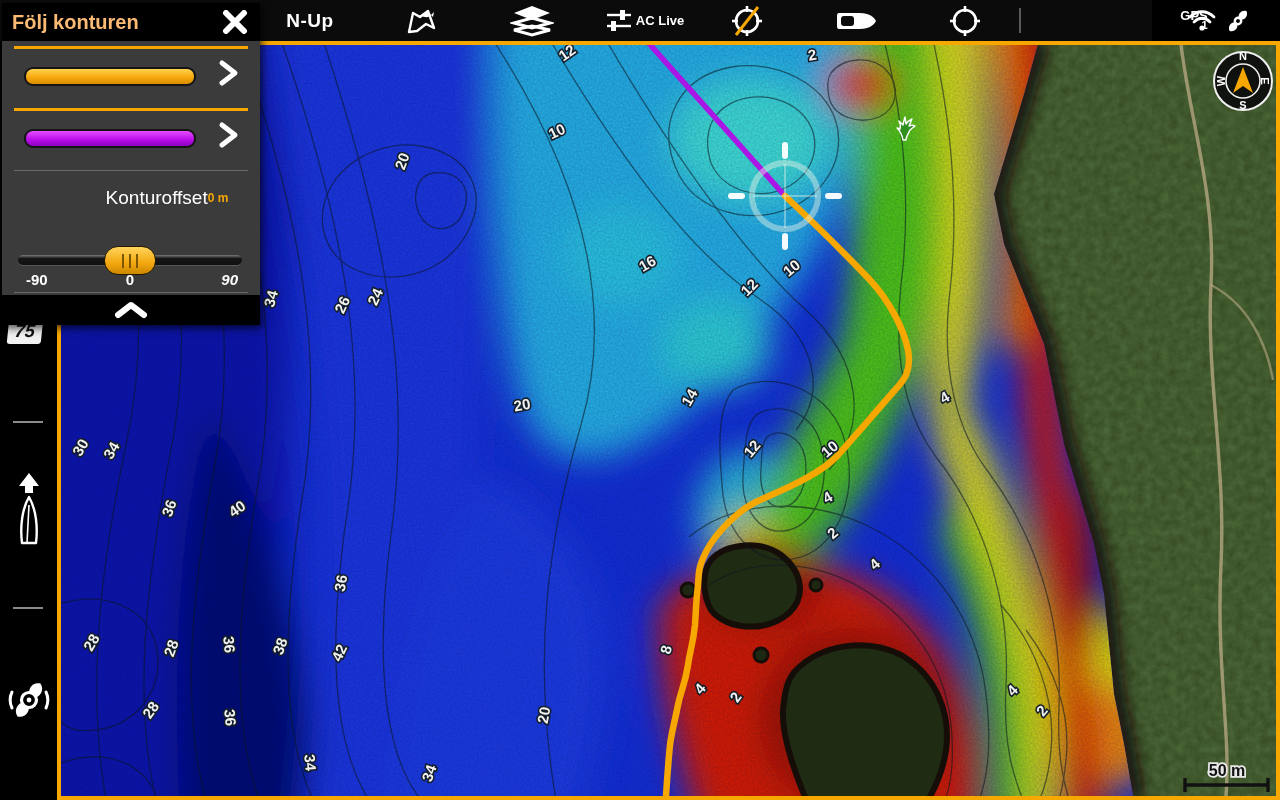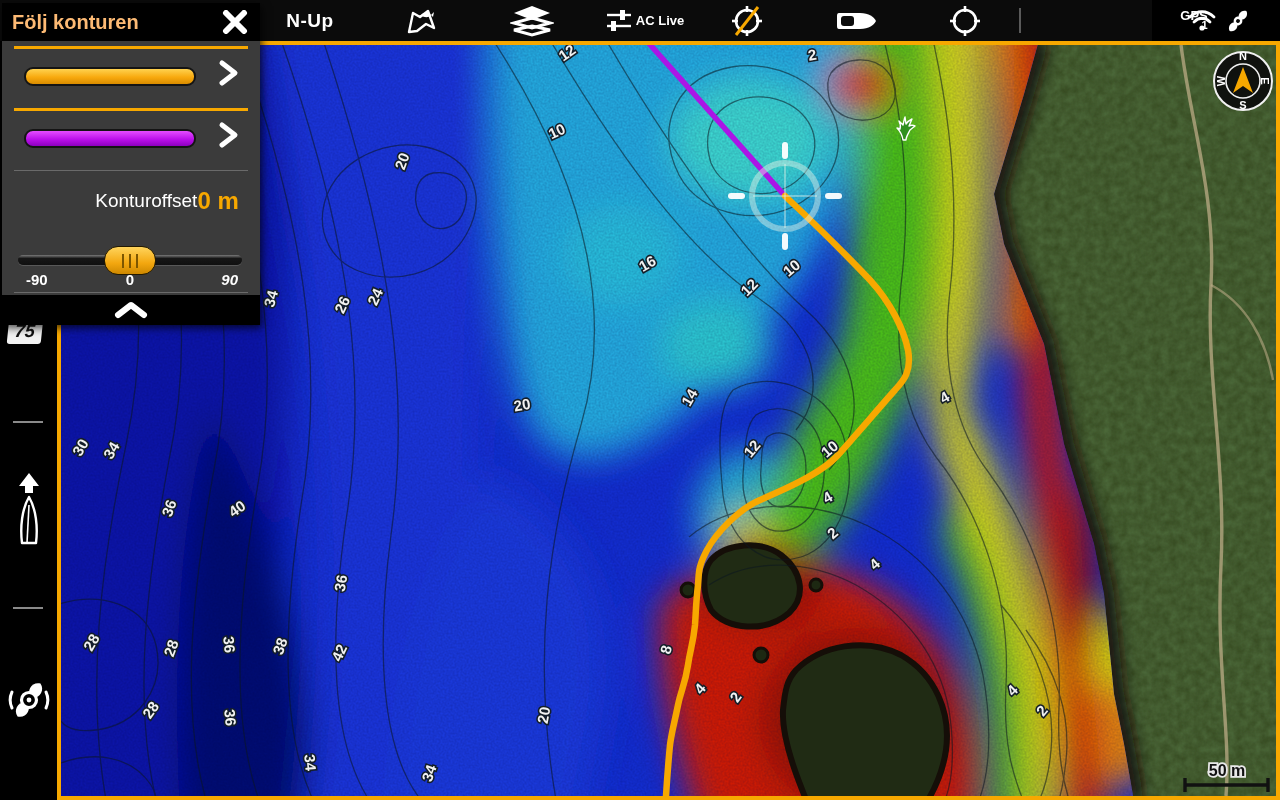--- a/index.html
+++ b/index.html
@@ -39,21 +39,21 @@
   .panel-title{color:#fdba74;font-weight:bold;font-size:20px;margin-left:10px;}
   .panel-close{position:absolute;right:8px;top:5px;width:34px;height:28px;display:flex;align-items:center;justify-content:center;cursor:pointer;}
   .contour-row{position:absolute;left:12px;width:234px;height:50px;border-top:3px solid #f7a800;cursor:pointer;}
   .pill{position:absolute;left:10px;top:18px;width:168px;height:15px;border:2px solid #141414;border-radius:9px;}
   .pill.orange{background:linear-gradient(#ffd24f 0%,#f8a90e 55%,#d98c00 100%);}
   .pill.purple{background:linear-gradient(#e44dff 0%,#bb10ea 55%,#8d00bf 100%);}
   .row-chevron{position:absolute;right:8px;top:10px;}
   .panel-hr{position:absolute;left:12px;width:234px;height:1px;background:#6a6a6a;}
   .offset-row{position:absolute;left:6px;top:184px;width:230px;display:flex;justify-content:center;align-items:center;margin-left:44px;}
   .offset-label{color:#fff;font-size:19px;}
-  .offset-value{color:#f7a800;font-weight:bold;font-size:24px;}
+  .offset-value{color:#f7a800;font-weight:bold;font-size:12px;}
   .slider{position:absolute;left:16px;top:252px;width:224px;height:10px;border-radius:5px;
     background:linear-gradient(#7a7a7a 0%,#161616 35%,#101010 100%);box-shadow:0 1px 0 rgba(255,255,255,.15);}
   .slider-handle{position:absolute;left:50%;top:-9px;transform:translateX(-50%);width:50px;height:27px;border-radius:14px;
     background:linear-gradient(#ffd45c 0%,#f3a70f 60%,#cd8800 100%);border:1px solid #241a00;
     display:flex;align-items:center;justify-content:center;gap:5px;cursor:pointer;}
   .slider-handle i{display:block;width:2px;height:14px;background:#7d5600;}
   .slider-tick{position:absolute;left:50%;top:12px;width:2px;height:6px;background:#cfcfcf;transform:translateX(-50%);}
   .slider-labels{position:absolute;left:16px;top:268px;width:224px;color:#fff;font-weight:bold;font-size:15px;}
   .slider-labels .min{position:absolute;left:8px;}
   .slider-labels .ctr{position:absolute;left:50%;transform:translateX(-50%);}

